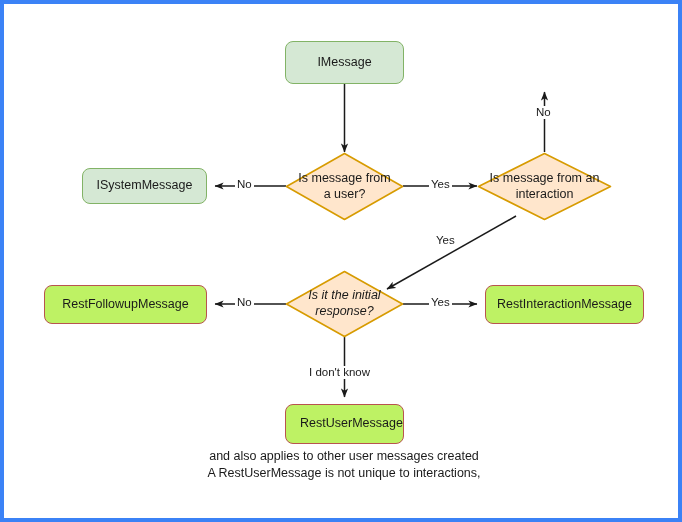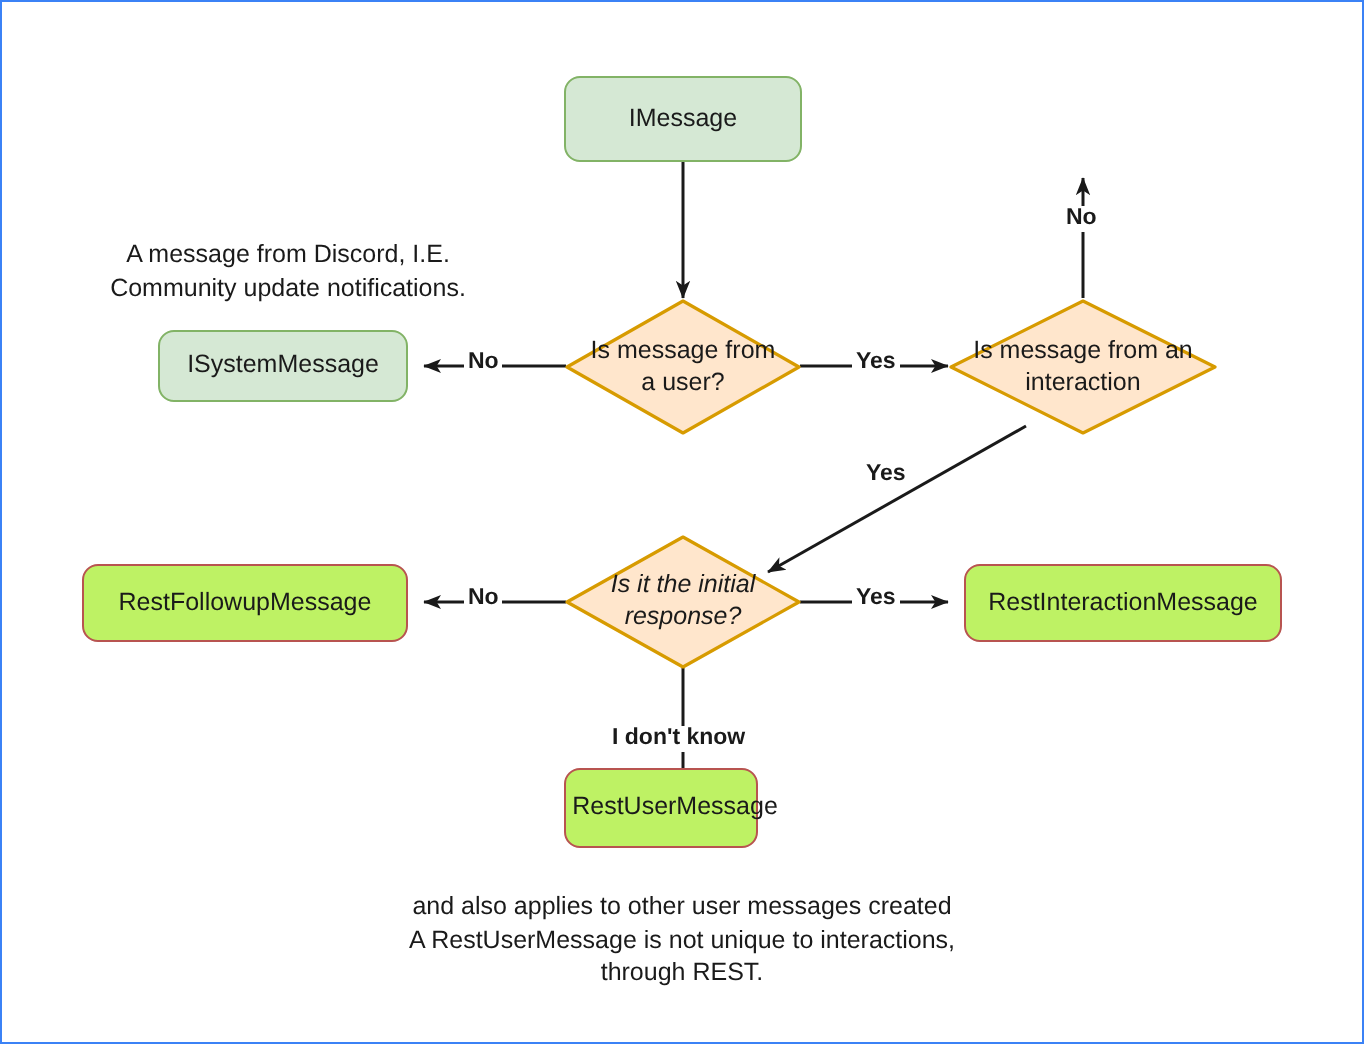--- a/index.html
+++ b/index.html
@@ -9,21 +9,21 @@
   }
   body {
     font-family: "Liberation Sans", sans-serif;
   }
   #canvas {
     position: relative;
     width: 682px;
     height: 522px;
     background: #ffffff;
     box-sizing: border-box;
-    border: 1px solid #3b82f6;
+    border: 4px solid #3b82f6;
     overflow: hidden;
   }
   #edges {
     position: absolute;
     left: 0;
     top: 0;
     width: 682px;
     height: 522px;
   }
   .node {
@@ -77,21 +77,20 @@
   }
   .edge-label {
     position: absolute;
     font-size: 11.5px;
     color: #1a1a1a;
     background: #ffffff;
     padding: 0 2px;
     white-space: nowrap;
     z-index: 4;
     line-height: 1.1;
-    font-weight: bold;
   }
   .note {
     position: absolute;
     font-size: 12.5px;
     color: #1a1a1a;
     text-align: center;
     line-height: 1.32;
     z-index: 2;
   }
 </style>
@@ -142,21 +141,21 @@
   </div>
 
   <div class="node pink" style="left:40px; top:281px; width:163px; height:39px;">
     <span>RestFollowupMessage</span>
   </div>
 
   <div class="node pink" style="left:481px; top:281px; width:159px; height:39px;">
     <span>RestInteractionMessage</span>
   </div>
 
-  <div class="node pink" style="left:281px; top:383px; width:97px; height:40px;padding-left:14px;">
+  <div class="node pink" style="left:281px; top:400px; width:119px; height:40px;padding-left:14px;">
     <span>RestUserMessage</span>
   </div>
 
   <div class="diamond-wrap" style="left:281px; top:148px; width:119px; height:69px;">
     <svg width="119" height="69" viewBox="0 0 119 69">
       <path d="M59.5,1.5 L117.5,34.5 L59.5,67.5 L1.5,34.5 Z" fill="#ffe6cc" stroke="#d79b00" stroke-width="1.6" stroke-linejoin="round"></path>
     </svg>
     <div class="diamond-label">Is message from a user?</div>
   </div>
 
@@ -181,24 +180,19 @@
   <div class="edge-label" style="left:530px; top:102px;">No</div>
 
   <div class="edge-label" style="left:430px; top:230px;">Yes</div>
 
   <div class="edge-label" style="left:231px; top:292px;">No</div>
 
   <div class="edge-label" style="left:425px; top:292px;">Yes</div>
 
   <div class="edge-label" style="left:303px; top:362px;">I don't know</div>
 
-  <div class="note" style="left:48px; top:118px; width:190px;">
-    <div>A message from Discord, I.E.</div>
-    <div>Community update notifications.</div>
-  </div>
 
   <div class="note" style="left:190px; top:444px; width:300px;">
     <div>and also applies to other user messages created</div>
     <div>A RestUserMessage is not unique to interactions,</div>
-    <div>through REST.</div>
   </div>
 
 </div>
 
 </body></html>

